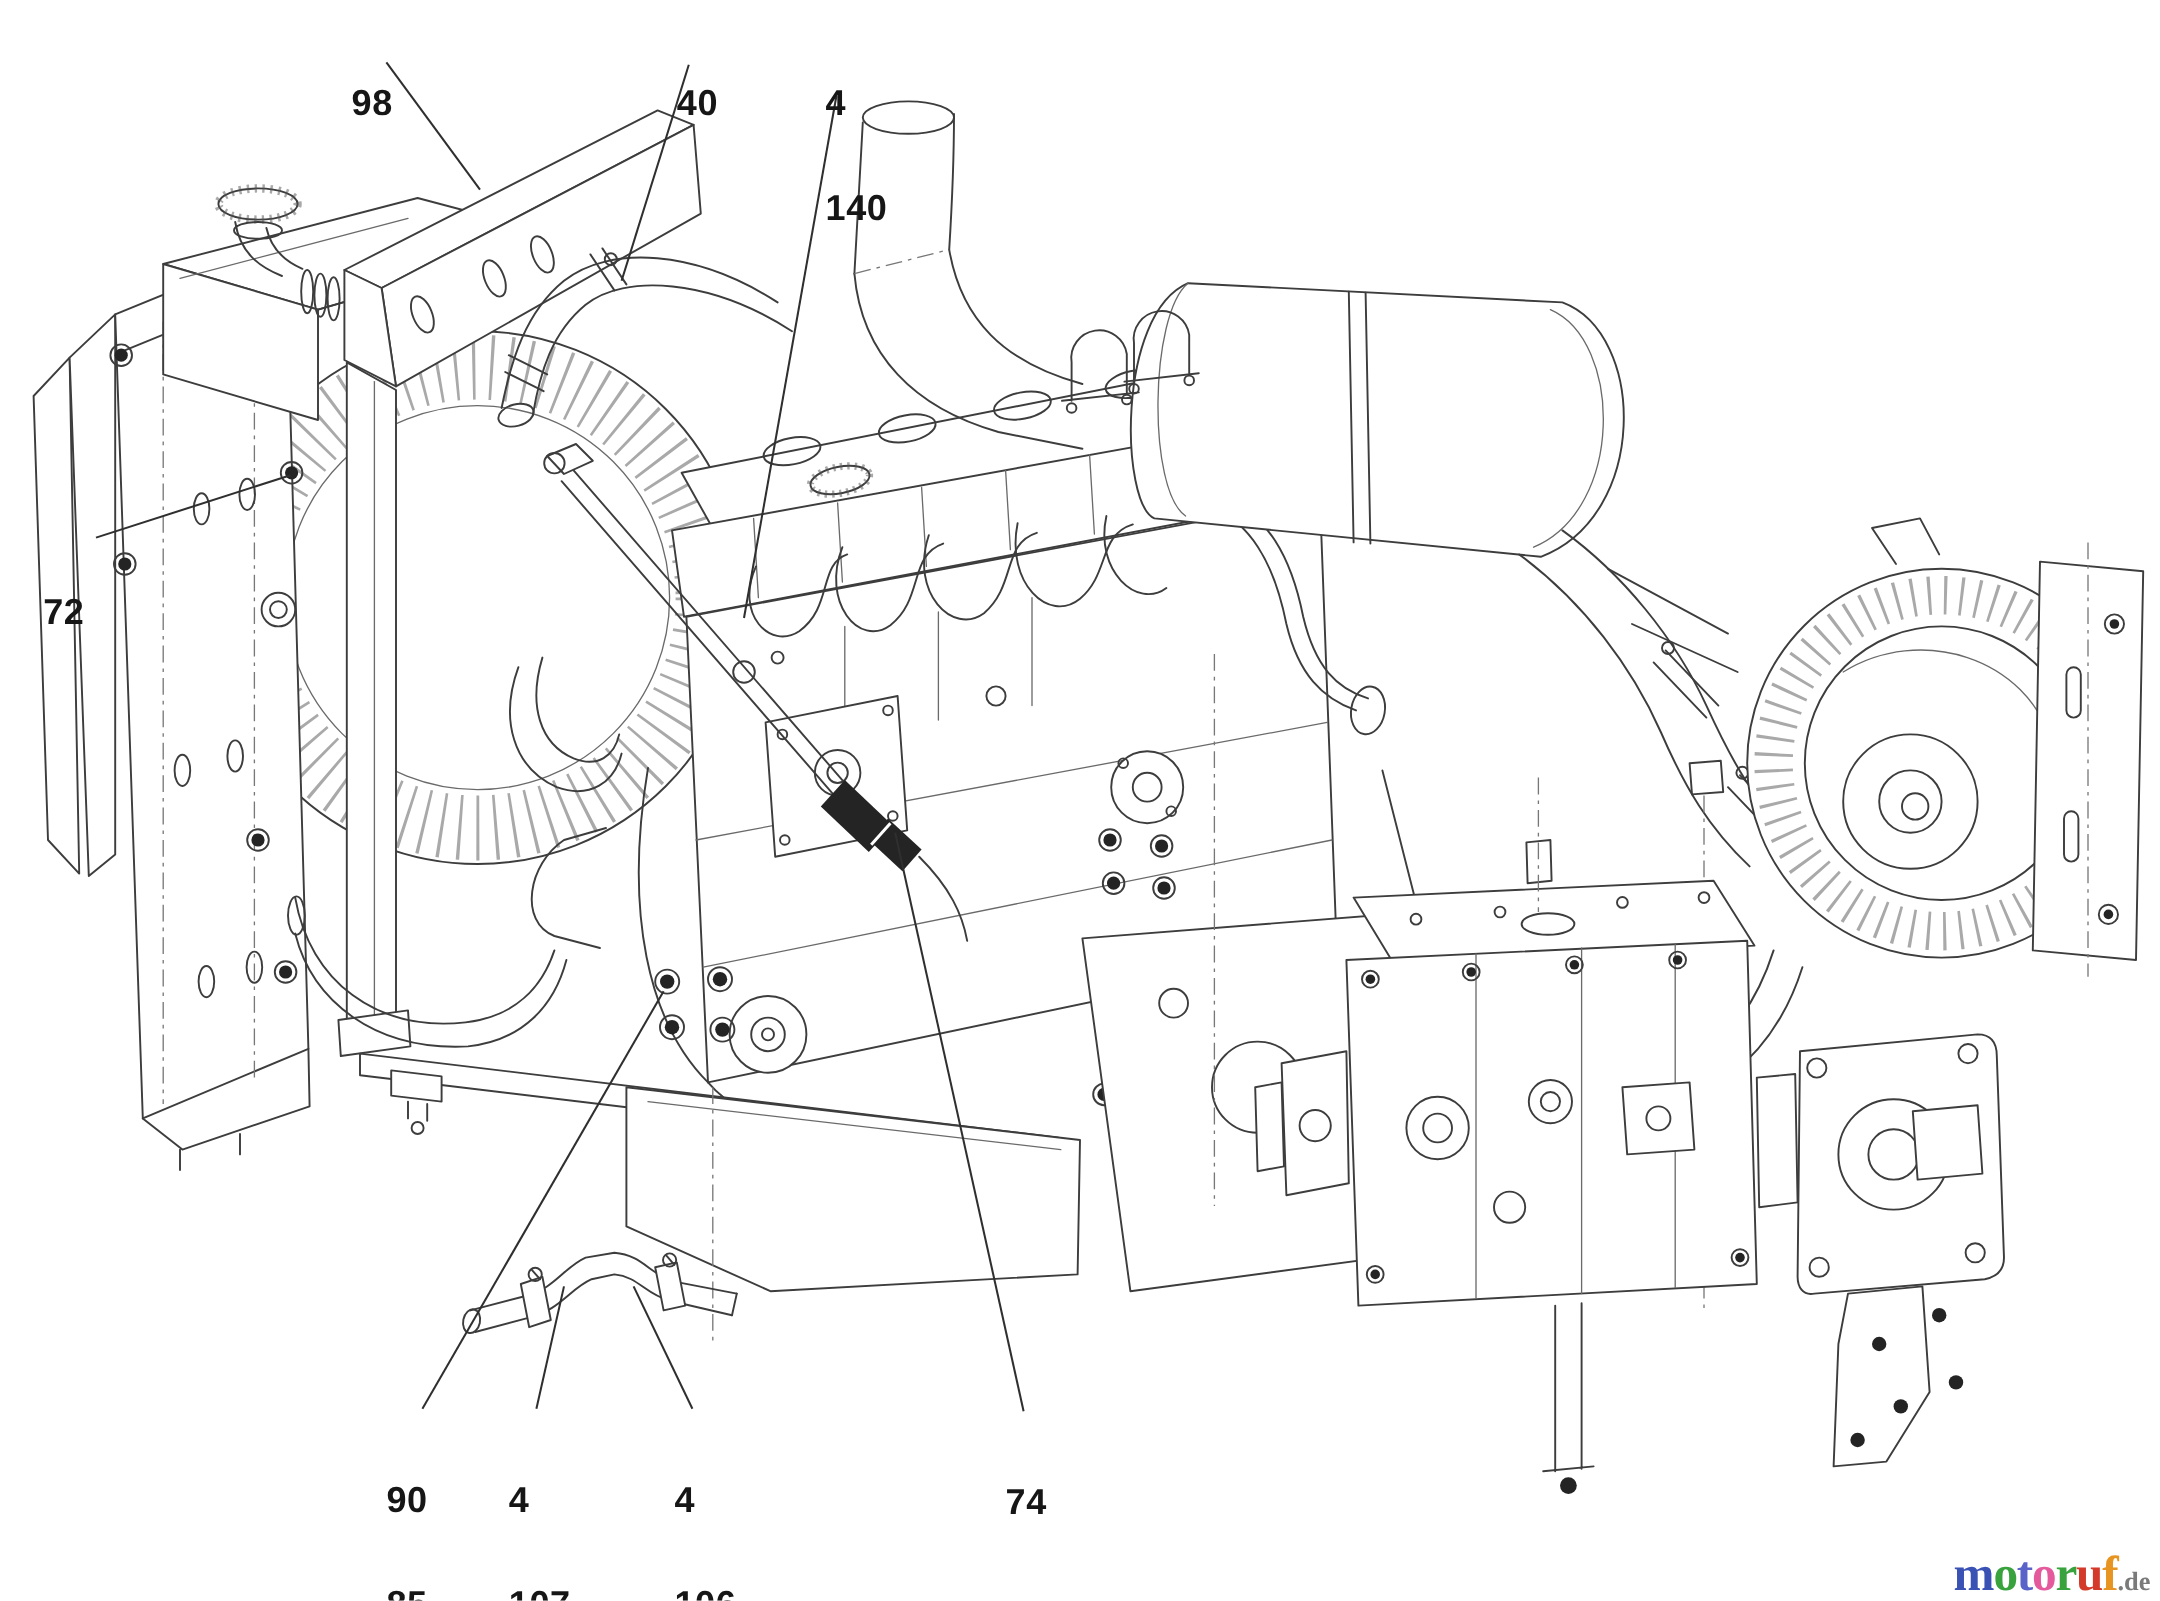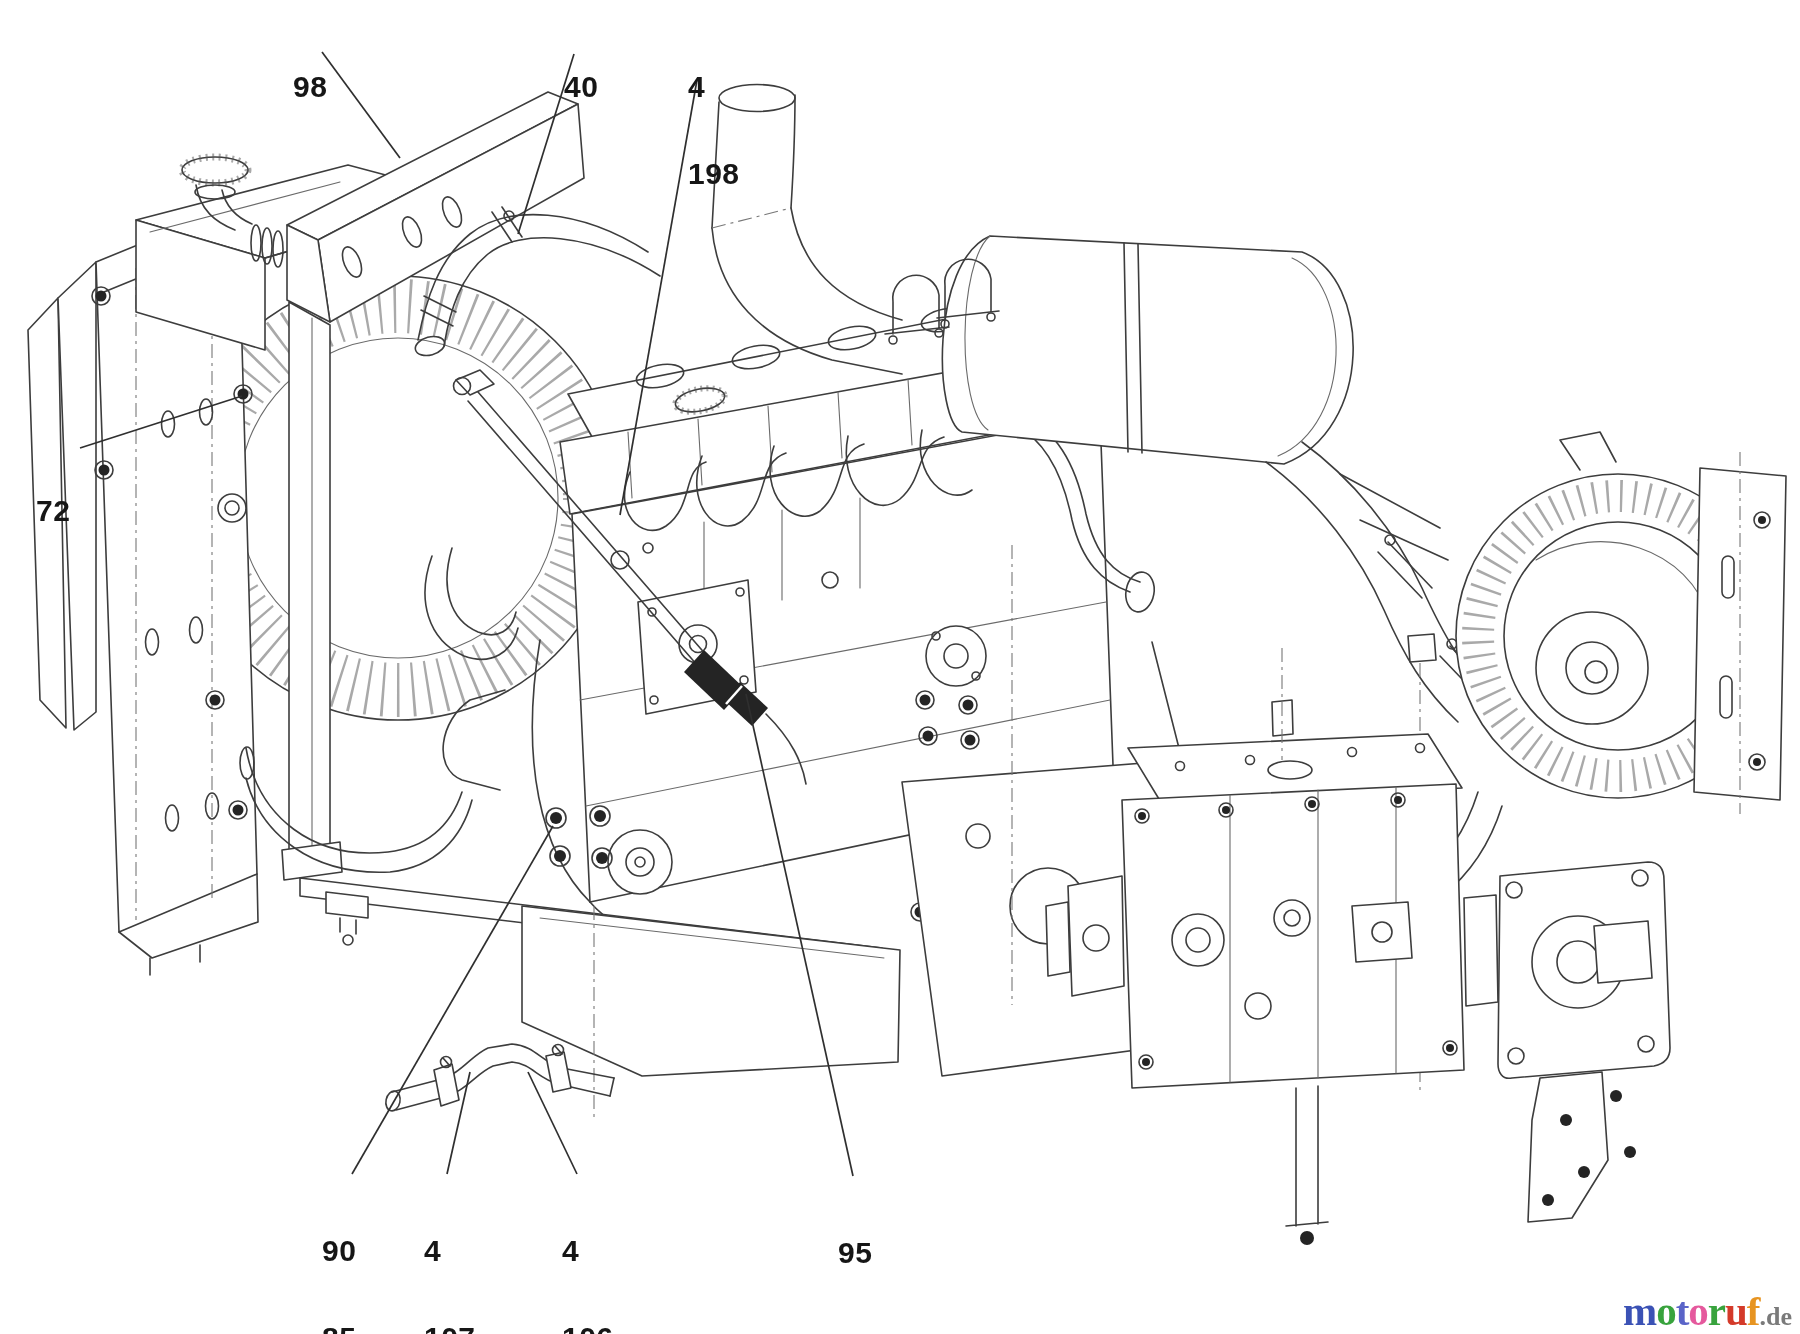--- a/index.html
+++ b/index.html
@@ -14,21 +14,21 @@
     color:#161616;letter-spacing:.5px;white-space:pre;
   }
   .callout span{display:block;}
   #watermark{
     position:absolute;right:8px;bottom:2px;
     font-family:"Liberation Serif",serif;font-weight:bold;
     font-size:41px;line-height:1;letter-spacing:-1px;
     user-select:none;
   }
   #watermark .brand span{display:inline;}
-  #watermark .suffix{font-size:26px;font-weight:bold;letter-spacing:0;}
+  #watermark .suffix{font-size:22px;font-weight:bold;letter-spacing:0;}
   svg *{vector-effect:non-scaling-stroke;}
   .ln{fill:none;stroke:#3d3d3d;stroke-width:1.6;stroke-linecap:round;stroke-linejoin:round;}
   .lnf{fill:#ffffff;stroke:#3d3d3d;stroke-width:1.6;stroke-linejoin:round;}
   .thin{fill:none;stroke:#6a6a6a;stroke-width:1.1;stroke-linecap:round;}
   .cl{fill:none;stroke:#777;stroke-width:1.1;stroke-dasharray:14 5 3 5;}
   .dark{fill:#242424;stroke:none;}
   .leader{fill:none;stroke:#2f2f2f;stroke-width:1.7;}
   .hatch{fill:none;stroke:#555;opacity:.5;}
 </style>
 </head>
@@ -371,38 +371,38 @@
   </svg>
 
   <div class="callout" style="left:293px;top:14px">
     <span>98</span>
   </div>
   <div class="callout" style="left:564px;top:14px">
     <span>40</span>
   </div>
   <div class="callout" style="left:688px;top:14px">
     <span>4</span>
-    <span>198</span>
+    <span>140</span>
   </div>
   <div class="callout" style="left:36px;top:438px">
     <span>72</span>
   </div>
   <div class="callout" style="left:322px;top:1178px">
     <span>90</span>
     <span>85</span>
   </div>
   <div class="callout" style="left:424px;top:1178px">
     <span>4</span>
     <span>107</span>
   </div>
   <div class="callout" style="left:562px;top:1178px">
     <span>4</span>
     <span>106</span>
   </div>
   <div class="callout" style="left:838px;top:1180px">
-    <span>95</span>
+    <span>74</span>
   </div>
 
   <div id="watermark">
     <span class="brand"><span style="color: rgb(59, 82, 181);">m</span><span style="color: rgb(56, 163, 61);">o</span><span style="color: rgb(90, 100, 200);">t</span><span style="color: rgb(229, 89, 157);">o</span><span style="color: rgb(56, 163, 61);">r</span><span style="color: rgb(212, 58, 42);">u</span><span style="color: rgb(231, 148, 33);">f</span></span><span class="suffix" style="color: rgb(122, 122, 122);">.de</span>
   </div>
 
 </div>
 
 </body></html>

